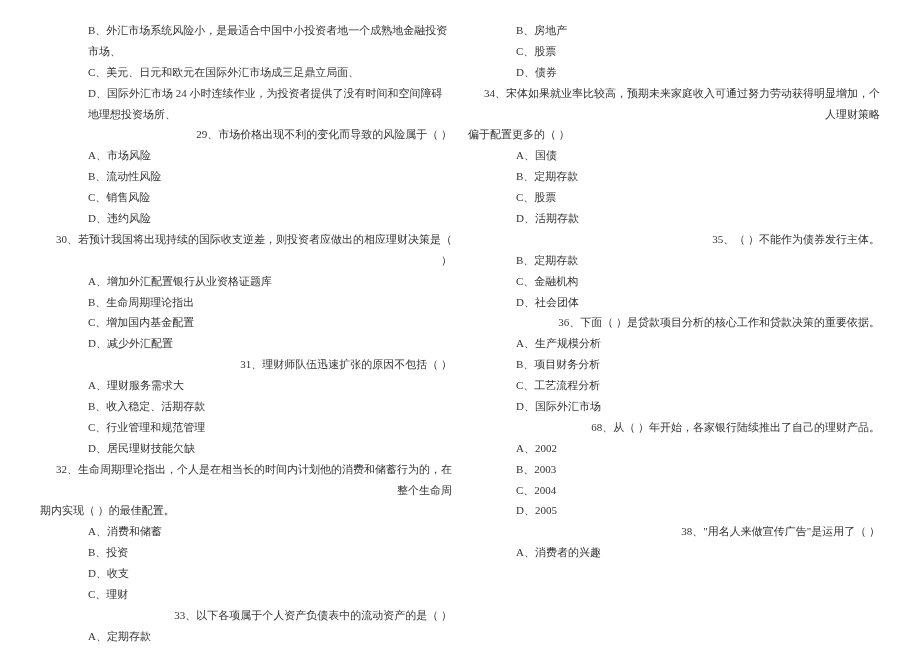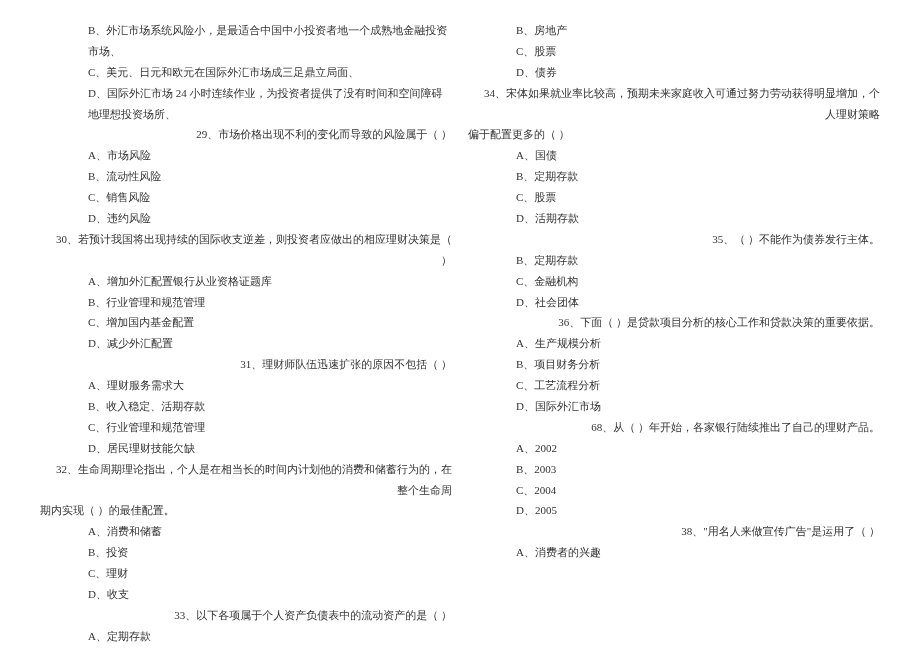--- a/index.html
+++ b/index.html
@@ -41,36 +41,36 @@
     <div class="option">D、国际外汇市场 24 小时连续作业，为投资者提供了没有时间和空间障碍地理想投资场所、</div>
 
     <div class="question">29、市场价格出现不利的变化而导致的风险属于（    ）</div>
     <div class="option">A、市场风险</div>
     <div class="option">B、流动性风险</div>
     <div class="option">C、销售风险</div>
     <div class="option">D、违约风险</div>
 
     <div class="question">30、若预计我国将出现持续的国际收支逆差，则投资者应做出的相应理财决策是（    ）</div>
     <div class="option">A、增加外汇配置银行从业资格证题库</div>
-    <div class="option">B、行业管理和规范管理</div>
+    <div class="option">B、生命周期理论指出</div>
     <div class="option">C、增加国内基金配置</div>
     <div class="option">D、减少外汇配置</div>
 
     <div class="question">31、理财师队伍迅速扩张的原因不包括（    ）</div>
     <div class="option">A、理财服务需求大</div>
     <div class="option">B、收入稳定、活期存款</div>
     <div class="option">C、行业管理和规范管理</div>
     <div class="option">D、居民理财技能欠缺</div>
 
     <div class="question">32、生命周期理论指出，个人是在相当长的时间内计划他的消费和储蓄行为的，在整个生命周</div>
     <div class="question-cont">期内实现（    ）的最佳配置。</div>
     <div class="option">A、消费和储蓄</div>
     <div class="option">B、投资</div>
+    <div class="option">D、收支</div>
     <div class="option">C、理财</div>
-    <div class="option">D、收支</div>
 
     <div class="question">33、以下各项属于个人资产负债表中的流动资产的是（    ）</div>
     <div class="option">A、定期存款</div>
   </div>
 
   <div class="col">
     <div class="option">B、房地产</div>
     <div class="option">C、股票</div>
     <div class="option">D、债券</div>
 

